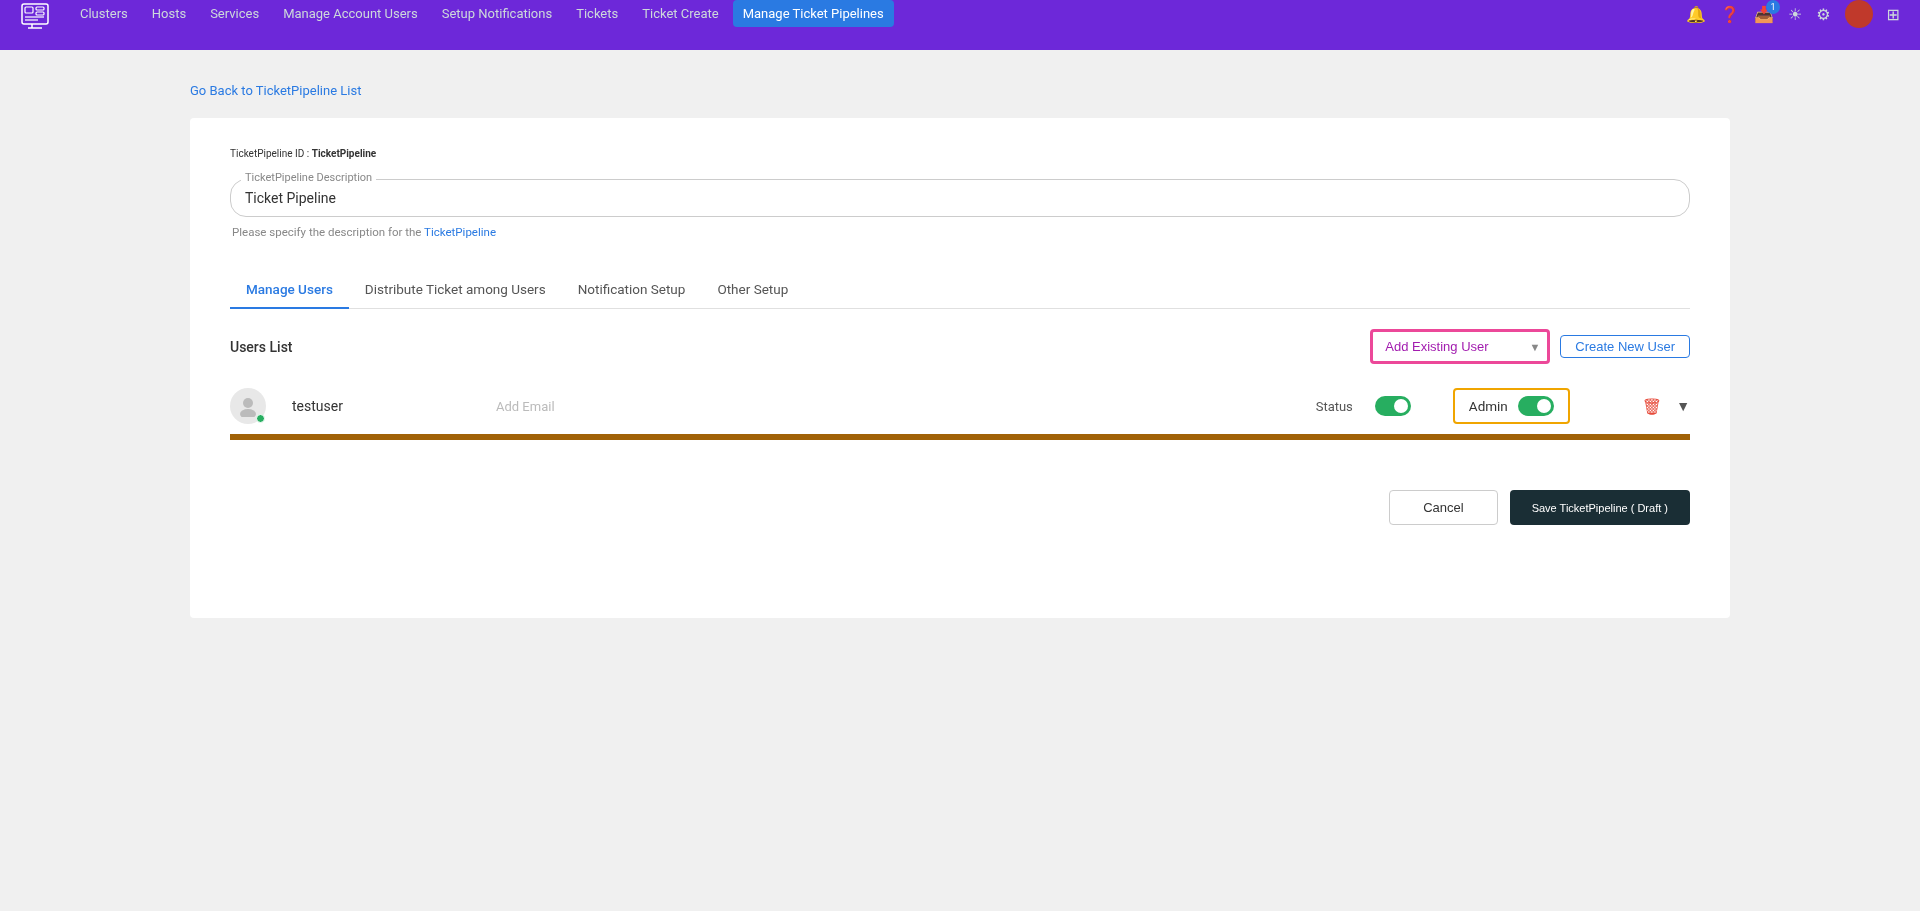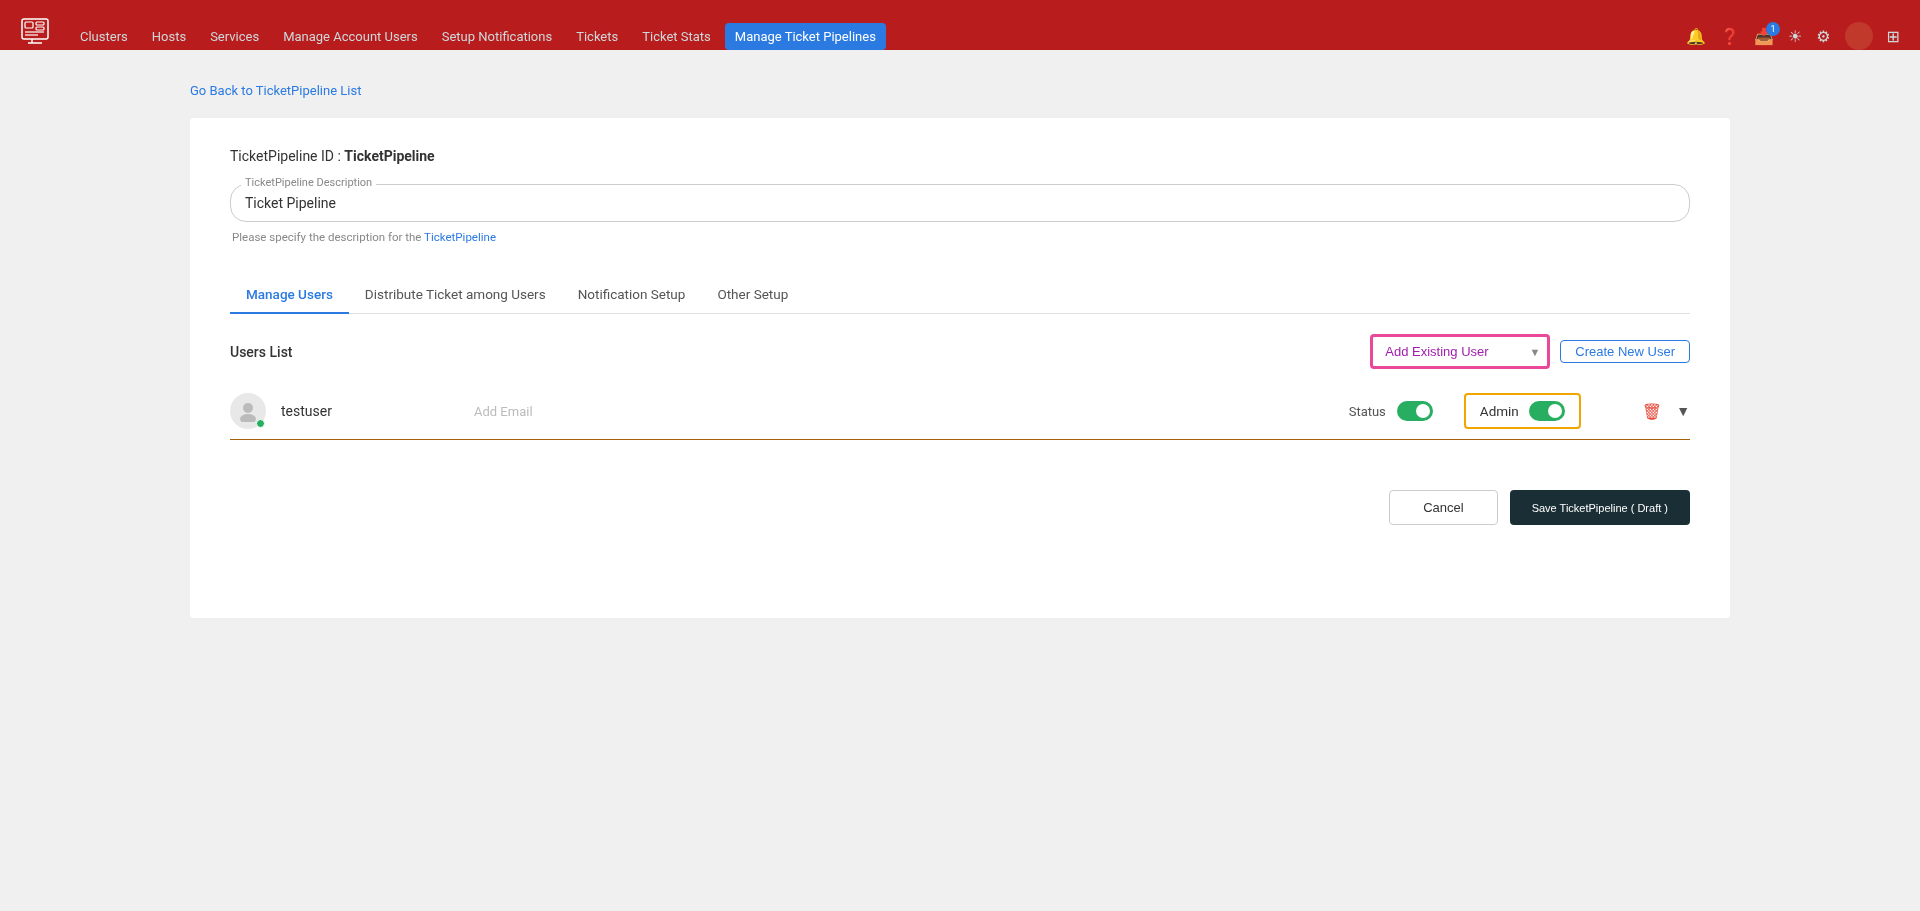--- a/index.html
+++ b/index.html
@@ -1,23 +1,23 @@
 <!DOCTYPE html>
 <html><head>
   <meta charset="utf-8">
   <style>
     * { box-sizing: border-box; margin: 0; padding: 0; }
     body { font-family: -apple-system, BlinkMacSystemFont, 'Segoe UI', Roboto, sans-serif; background: #f0f0f0; min-height: 911px; }
 
     
     .navbar {
-      background: #b91c1c;
+      background: #6d28d9;
       height: 50px;
       display: flex;
-      align-items: flex-end;
+      align-items: flex-start;
       padding: 0 20px;
       gap: 4px;
     }
     .navbar-logo {
       margin-right: 16px;
       color: white;
       font-size: 22px;
     }
     .nav-item {
       color: #cdd8db;
@@ -78,21 +78,21 @@
     }
     .main-card {
       background: white;
       border-radius: 4px;
       padding: 30px 40px 40px;
       min-height: 500px;
     }
 
     
     .pipeline-id-row {
-      font-size: 14px;
+      font-size: 10px;
       color: #333;
       margin-bottom: 20px;
     }
     .pipeline-id-row strong {
       font-weight: 700;
     }
 
     
     .field-wrapper {
       border: 1px solid #ccc;
@@ -195,22 +195,22 @@
       font-size: 13px;
       cursor: pointer;
       white-space: nowrap;
     }
 
     
     .user-row {
       display: flex;
       align-items: center;
       padding: 10px 0;
-      border-bottom: 1px solid #a16207;
-      gap: 1px;
+      border-bottom: 6px solid #a16207;
+      gap: 12px;
     }
     .user-avatar {
       width: 36px;
       height: 36px;
       background: #e8e8e8;
       border-radius: 50%;
       display: flex;
       align-items: center;
       justify-content: center;
       font-size: 16px;
@@ -336,21 +336,21 @@
       <line x1="8" y1="28" x2="22" y2="28" stroke="white" stroke-width="1.5"></line>
     </svg>
   </div>
 
   <div class="nav-item">Clusters</div>
   <div class="nav-item">Hosts</div>
   <div class="nav-item">Services</div>
   <div class="nav-item">Manage Account Users</div>
   <div class="nav-item">Setup Notifications</div>
   <div class="nav-item">Tickets</div>
-  <div class="nav-item">Ticket Stats</div>
+  <div class="nav-item">Ticket Create</div>
   <div class="nav-item active">Manage Ticket Pipelines</div>
 
   <div class="navbar-spacer"></div>
 
   <div class="navbar-icons">
     <div class="navbar-icon">🔔</div>
     <div class="navbar-icon">❓</div>
     <div class="navbar-icon">
       📥
       <span class="badge">1</span>

